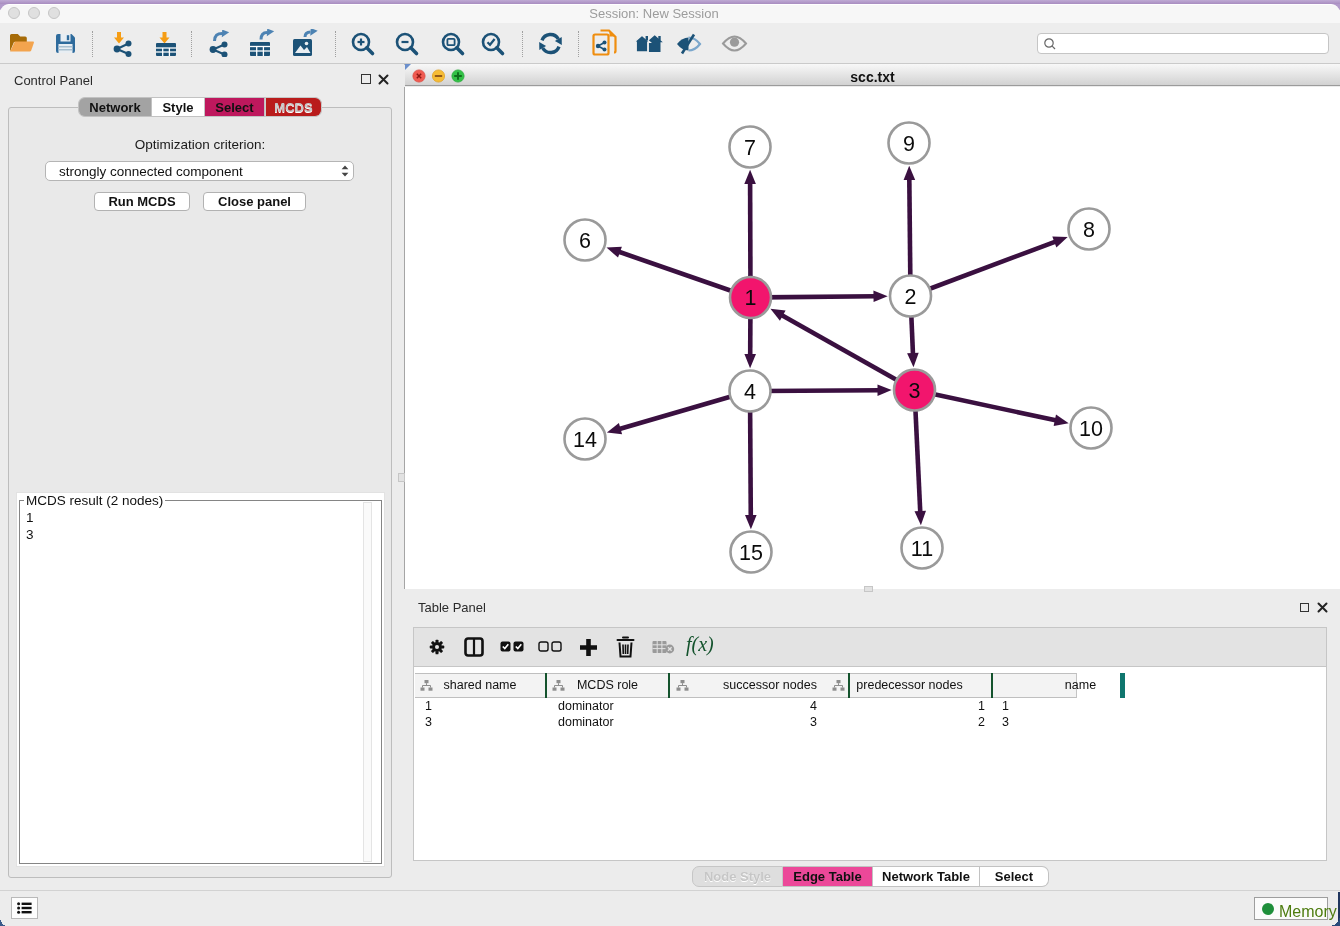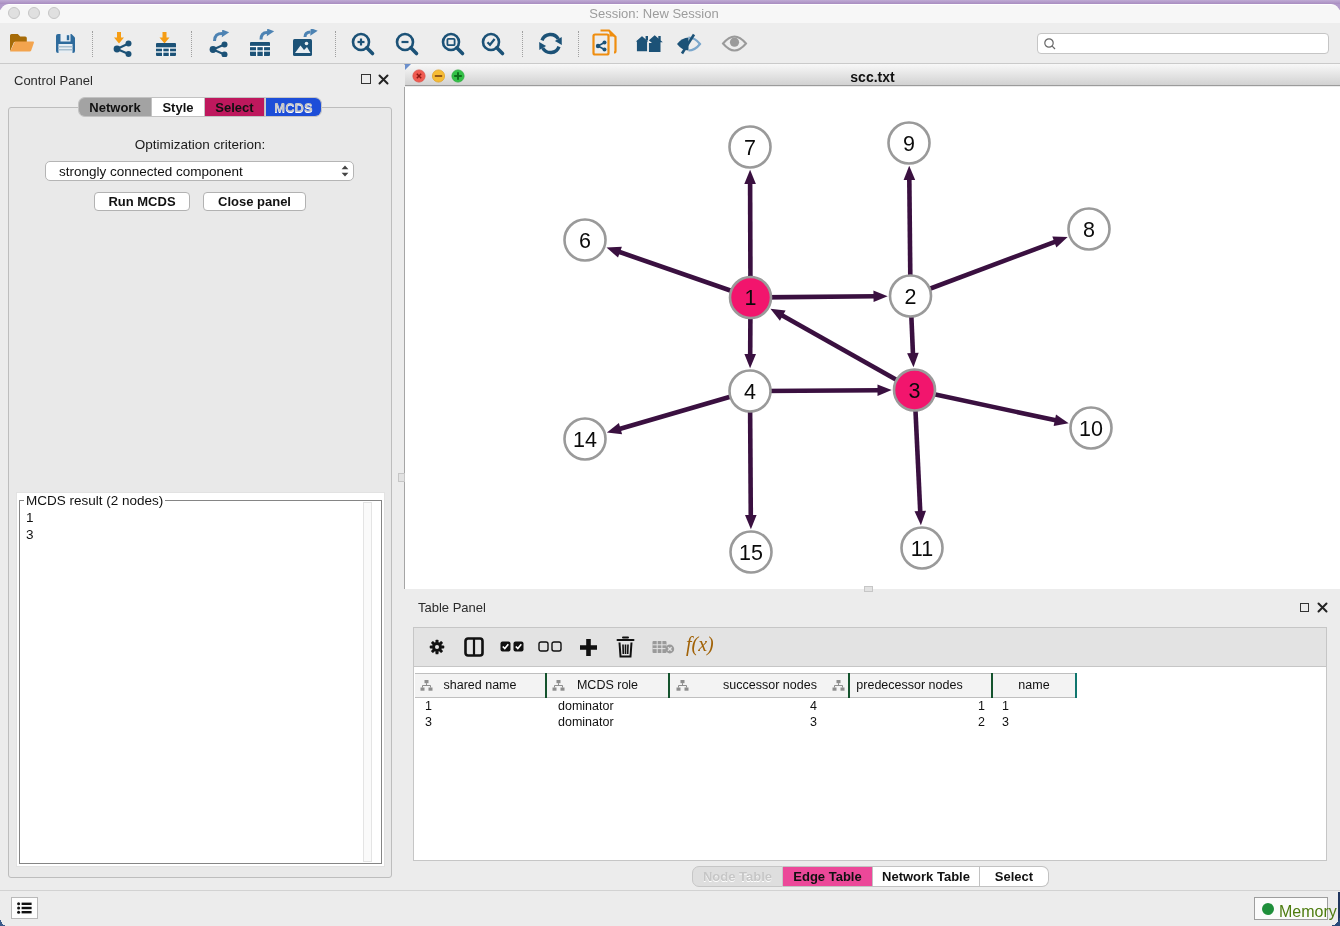--- a/index.html
+++ b/index.html
@@ -168,21 +168,21 @@
 <div class="abs" style="left:14px;top:73px;font-size:13px;color:#2b2b2b">Control Panel</div>
 <div class="abs" style="left:361px;top:74px;width:10px;height:10px;border:1.3px solid #333"></div>
 <svg class="abs" style="left:378px;top:74px" width="11" height="11" viewBox="0 0 11 11">
     <path d="M1.5 1.5 L9.5 9.5 M9.5 1.5 L1.5 9.5" stroke="#222" stroke-width="2" stroke-linecap="round"></path>
   </svg>
 
 <div class="abs" style="left:78px;top:97px;height:20px;display:flex;font-size:13px;z-index:3">
  <div style="width:73px;background:#a3a3a3;border:1px solid #c2c2c2;border-right:none;border-radius:7px 0 0 7px;text-align:center;line-height:19px;color:#111;font-weight:bold">Network</div>
  <div style="width:53px;background:#fff;border:1px solid #c2c2c2;border-right:none;text-align:center;line-height:19px;color:#111;font-weight:bold">Style</div>
  <div style="width:61px;background:#be185d;border:1px solid #c2c2c2;text-align:center;line-height:19px;color:#111;font-weight:bold">Select</div>
- <div style="width:57px;background:#1d4ed8;border:1px solid #c6c6c6;border-left:1px solid #cfcfcf;border-radius:0 7px 7px 0;text-align:center;line-height:19px;color:#c6c6c6;font-weight:bold;text-shadow:0 1px 0 #fff">MCDS</div>
+ <div style="width:57px;background:#b91c1c;border:1px solid #c6c6c6;border-left:1px solid #cfcfcf;border-radius:0 7px 7px 0;text-align:center;line-height:19px;color:#c6c6c6;font-weight:bold;text-shadow:0 1px 0 #fff">MCDS</div>
 </div>
 
 <div class="abs" style="left:8px;top:107px;width:384px;height:771px;border:1px solid #bdbdbd;border-radius:3px;background:#e9e9e9"></div>
 <div class="abs" style="left:0;top:137px;width:400px;text-align:center;font-size:13.5px;color:#1a1a1a">Optimization criterion:</div>
 
 <div class="abs" style="left:45px;top:161px;width:309px;height:20px;background:#fff;border:1px solid #b5b5b5;border-radius:5px;font-size:13.5px;color:#111;line-height:19px;padding-left:13px">strongly connected component</div>
 <svg class="abs" style="left:340px;top:164px" width="10" height="14" viewBox="0 0 10 14">
     <path d="M5 1.5 L8.4 5.2 H1.6 Z M5 12.5 L1.6 8.8 H8.4 Z" fill="#444"></path>
   </svg>
 
@@ -336,34 +336,34 @@
 <g stroke="#e3e3e3" stroke-width="1">
         <line x1="0.5" y1="4.8" x2="14.5" y2="4.8"></line>
         <line x1="0.5" y1="8.6" x2="14.5" y2="8.6"></line>
         <line x1="5.2" y1="1" x2="5.2" y2="13"></line>
         <line x1="9.9" y1="1" x2="9.9" y2="13"></line>
       </g>
 <circle cx="17.8" cy="9" r="4.4" fill="#9a9a9a"></circle>
 <path d="M16 7.2 L19.6 10.8 M19.6 7.2 L16 10.8" stroke="#e3e3e3" stroke-width="1.3"></path>
 </svg>
 
-<div class="abs" style="left:686px;top:633px;font-family:'Liberation Serif',serif;font-style:italic;font-size:20px;color:#a16207">f(x)</div>
+<div class="abs" style="left:686px;top:633px;font-family:'Liberation Serif',serif;font-style:italic;font-size:20px;color:#14532d">f(x)</div>
 </div>
 
 <div class="abs" style="left:415px;top:673px;width:662px;height:25px;background:#f3f3f3;border-top:1px solid #bfbfbf;border-bottom:1px solid #bfbfbf;border-right:1px solid #c4c4c4"></div>
 <div id="tableheader" style="position:absolute;left:0;top:0">
 <style>
 .th{position:absolute;top:673px;height:25px;font-size:12.5px;color:#111;text-align:center;line-height:25px;border-right:2px solid #14532d}
 .tree{position:absolute;top:679px;width:13px;height:13px}
 </style>
 <div class="th" style="left:415px;width:132px">shared name</div>
 <div class="th" style="left:547px;width:123px">MCDS role</div>
 <div class="th" style="left:692px;width:158px">successor nodes</div>
 <div class="th" style="left:828px;width:165px">predecessor nodes</div>
-<div class="th" style="left:993px;width:84px;border-right:2px solid #0f766e">name</div>
+<div class="th" style="left:1041px;width:84px;border-right:5px solid #0f766e">name</div>
 <svg class="tree" style="left:420px" viewBox="0 0 13 13">
       <g fill="#8d8d8d">
         <rect x="4.5" y="1" width="4" height="3.2"></rect>
         <rect x="0.5" y="8.5" width="4" height="3.2"></rect>
         <rect x="8.5" y="8.5" width="4" height="3.2"></rect>
       </g>
       <path d="M6.5 4.2 V6.5 M2.5 8.5 V6.5 H10.5 V8.5" stroke="#8d8d8d" fill="none" stroke-width="1"></path>
     </svg>
 <svg class="tree" style="left:552px" viewBox="0 0 13 13">
       <g fill="#8d8d8d">
@@ -398,21 +398,21 @@
 <div class="tr" style="left:828px;top:698px;width:157px;text-align:right">1</div>
 <div class="tr" style="left:1002px;top:698px">1</div>
 <div class="tr" style="left:425px;top:714px">3</div>
 <div class="tr" style="left:558px;top:714px">dominator</div>
 <div class="tr" style="left:670px;top:714px;width:147px;text-align:right">3</div>
 <div class="tr" style="left:828px;top:714px;width:157px;text-align:right">2</div>
 <div class="tr" style="left:1002px;top:714px">3</div>
 </div>
 
 <div class="abs" style="left:692px;top:866px;height:21px;display:flex;font-size:13px">
- <div style="width:91px;background:#dedede;border:1px solid #c6c6c6;border-radius:7px 0 0 7px;text-align:center;line-height:20px;color:#c6c6c6;font-weight:bold;text-shadow:0 1px 0 #fff">Node Table</div>
+ <div style="width:91px;background:#dedede;border:1px solid #c6c6c6;border-radius:7px 0 0 7px;text-align:center;line-height:20px;color:#c6c6c6;font-weight:bold;text-shadow:0 1px 0 #fff">Node Style</div>
  <div style="width:90px;background:#ec4899;border:1px solid #c2c2c2;border-left:none;text-align:center;line-height:20px;color:#111;font-weight:bold">Edge Table</div>
  <div style="width:107px;background:#fff;border:1px solid #c2c2c2;border-left:none;text-align:center;line-height:20px;color:#111;font-weight:bold">Network Table</div>
  <div style="width:69px;background:#fff;border:1px solid #c2c2c2;border-left:none;border-radius:0 7px 7px 0;text-align:center;line-height:20px;color:#111;font-weight:bold">Select</div>
 </div>
 
 <div class="abs" style="left:0;top:890px;width:1340px;height:1px;background:#d2d2d2"></div>
 <div class="abs" style="left:11px;top:897px;width:27px;height:22px;background:#fdfdfd;border:1px solid #b9b9b9"></div>
 <svg class="abs" style="left:17px;top:902px" width="15" height="12" viewBox="0 0 15 12">
  <circle cx="1.6" cy="1.8" r="1.5" fill="#111"></circle>
     <rect x="4.6" y="0.6" width="10" height="2.4" fill="#111"></rect>

